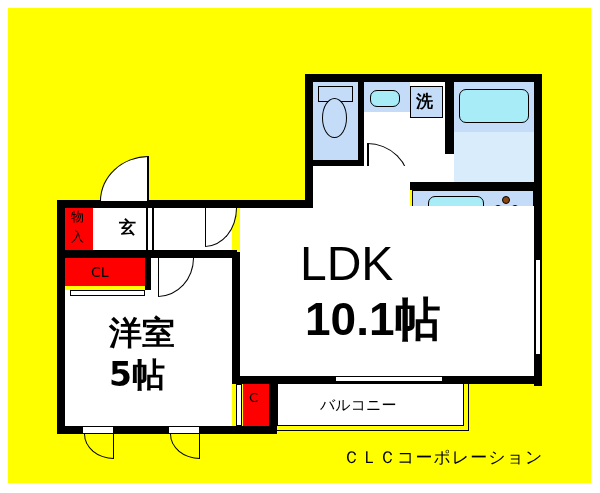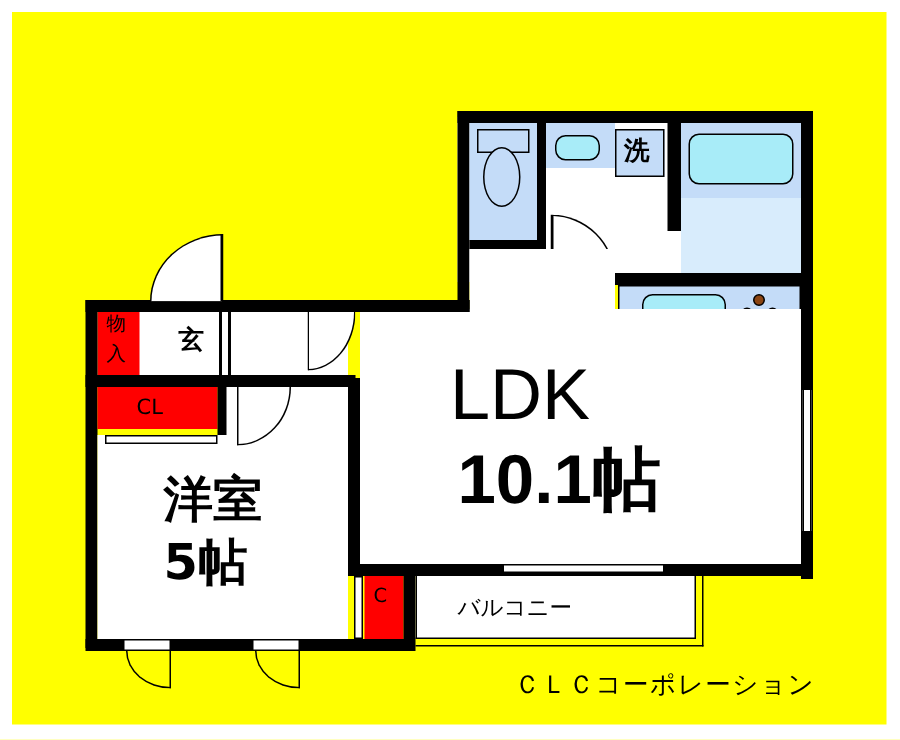--- a/index.html
+++ b/index.html
@@ -96,15 +96,15 @@
 
 <div class="abs red" style="left:243px;top:384px;width:26px;height:42px;">
   <span class="lbl" style="left:6px;top:7px;font-size:13px;color:#000;">C</span>
 </div>
 <div class="wall" style="left:269px;top:376px;width:8px;height:58px;"></div>
 <div class="abs" style="left:236px;top:384px;width:6px;height:42px;background:#fff;border:1px solid #000;"></div>
 
 <div class="abs" style="left:277px;top:384px;width:187px;height:42px;background:#fff;border:1px solid #000;border-top:none;"></div>
 <div class="abs" style="left:277px;top:430px;width:192px;height:1px;background:#000;"></div>
 <div class="abs" style="left:468px;top:384px;width:1px;height:47px;background:#000;"></div>
-<span class="lbl" style="left:305px;top:398px;font-size:15px;">バルコニー</span>
+<span class="lbl" style="left:320px;top:398px;font-size:15px;">バルコニー</span>
 
 <span class="lbl" style="left:343px;top:449px;font-size:17px;letter-spacing:1px;">ＣＬＣコーポレーション</span>
 
 </body></html>

